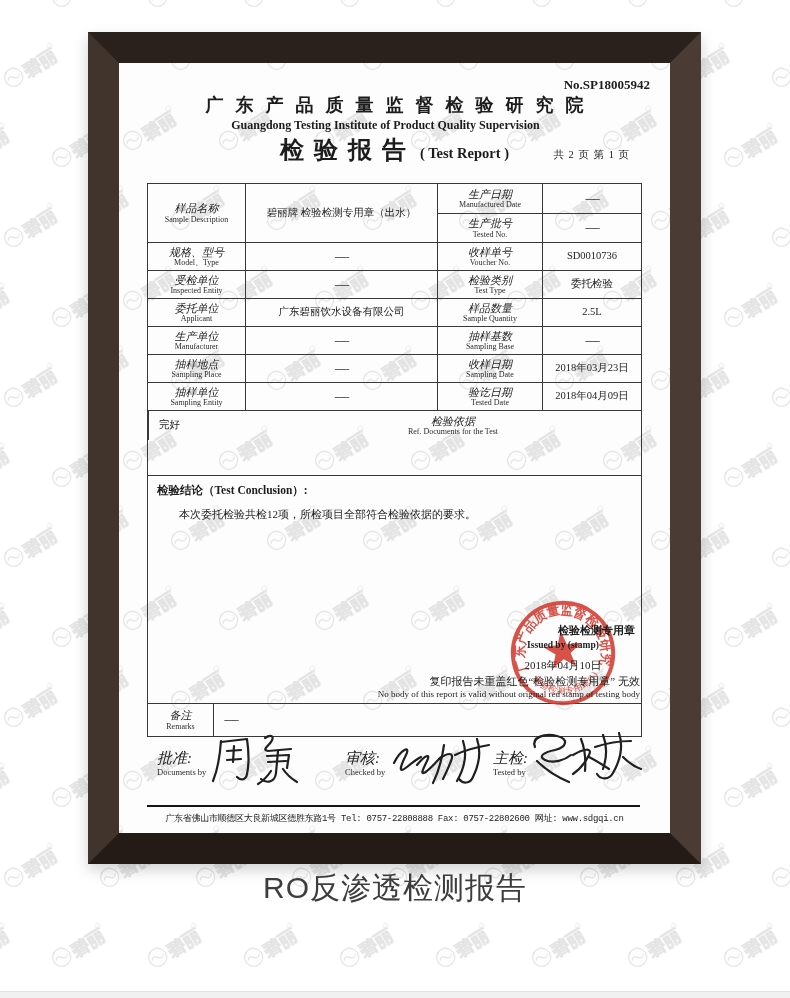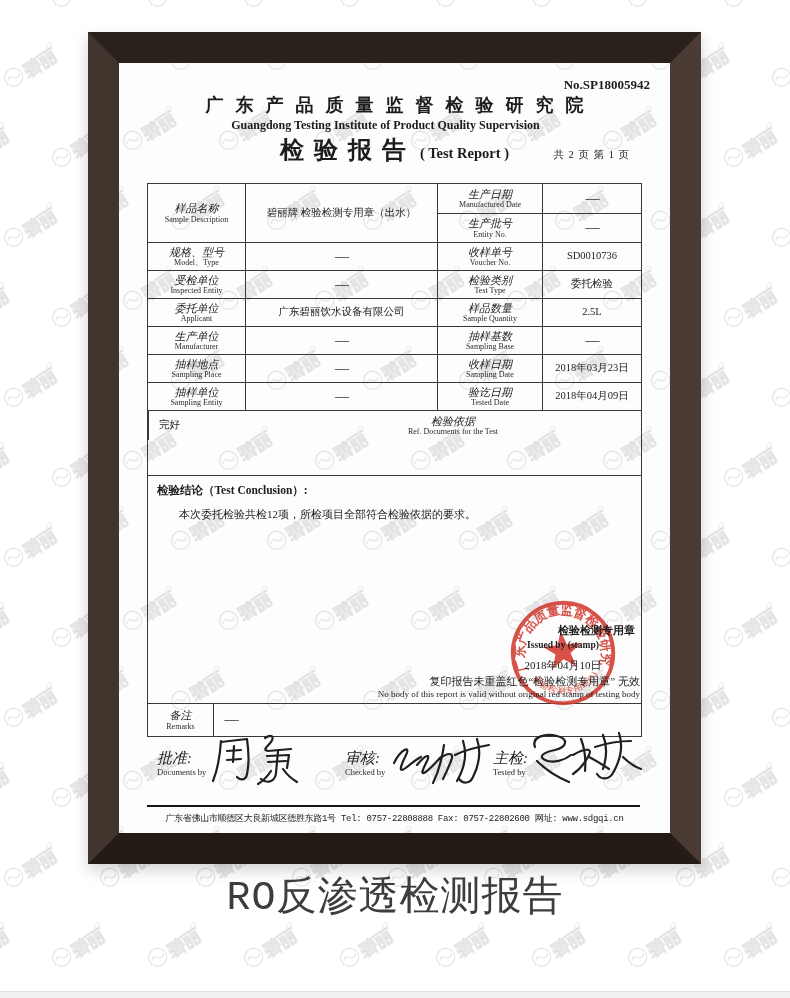--- a/index.html
+++ b/index.html
@@ -65,21 +65,21 @@
   .sg3{top:686px;left:374px;}
   .sv1{top:668px;left:86px;}
   .sv2{top:670px;left:268px;}
   .sv3{top:664px;left:404px;}
   .sigpath{stroke:#1f1f1f;stroke-width:2.2;fill:none;stroke-linecap:round;stroke-linejoin:round;}
   
   .foot-line{top:742px;left:28px;width:493px;height:2px;background:#151515;}
   .foot-text{top:749px;left:0;width:551px;text-align:center;font-size:9px;font-family:"Liberation Mono","DejaVu Sans Mono",monospace;letter-spacing:-0.3px;}
   
   #caption{position:absolute;top:868px;left:0;width:790px;text-align:center;z-index:1;
-    font-family:Liberation Mono, monospace;font-size:40px;color:#3d3d3d;letter-spacing:1px;}
+    font-family:Liberation Sans, sans-serif;font-size:30px;color:#3d3d3d;letter-spacing:1px;}
   #bottom-bar{position:absolute;left:0;top:991px;width:790px;height:7px;background:#f1f1f1;border-top:1px solid #e0e0e0;z-index:1;}
 </style>
 </head>
 <body>
 
 <div class="wm-layer" id="wm-outer">
     <div class="wm" style="left: -48px; top: -30px;"><svg width="64" height="30" viewBox="0 0 64 30">
     <g fill="none" stroke="#d2d2d2" stroke-width="1.3">
       <circle cx="11" cy="16" r="9"></circle>
       <path d="M4.5,16 q3.2,-4.5 6.5,0 t6.5,0"></path>
@@ -1691,21 +1691,21 @@
         </div>
         <div class="cell bl" style="grid-column:3;grid-row:1">
           <span class="cn">生产日期</span>
           <span class="en">Manufactured Date</span>
         </div>
         <div class="cell bl" style="grid-column:4;grid-row:1">
           <span class="val dash">------</span>
         </div>
         <div class="cell bl bt" style="grid-column:3;grid-row:2">
           <span class="cn">生产批号</span>
-          <span class="en">Entity No.</span>
+          <span class="en">Tested No.</span>
         </div>
         <div class="cell bl bt" style="grid-column:4;grid-row:2">
           <span class="val dash">------</span>
         </div>
       </div>
 
       <div class="blk b2" id="rows-block">
           <div class="cell bt">
        <span class="cn">规格、型号</span>
        <span class="en">Model、Type</span>

